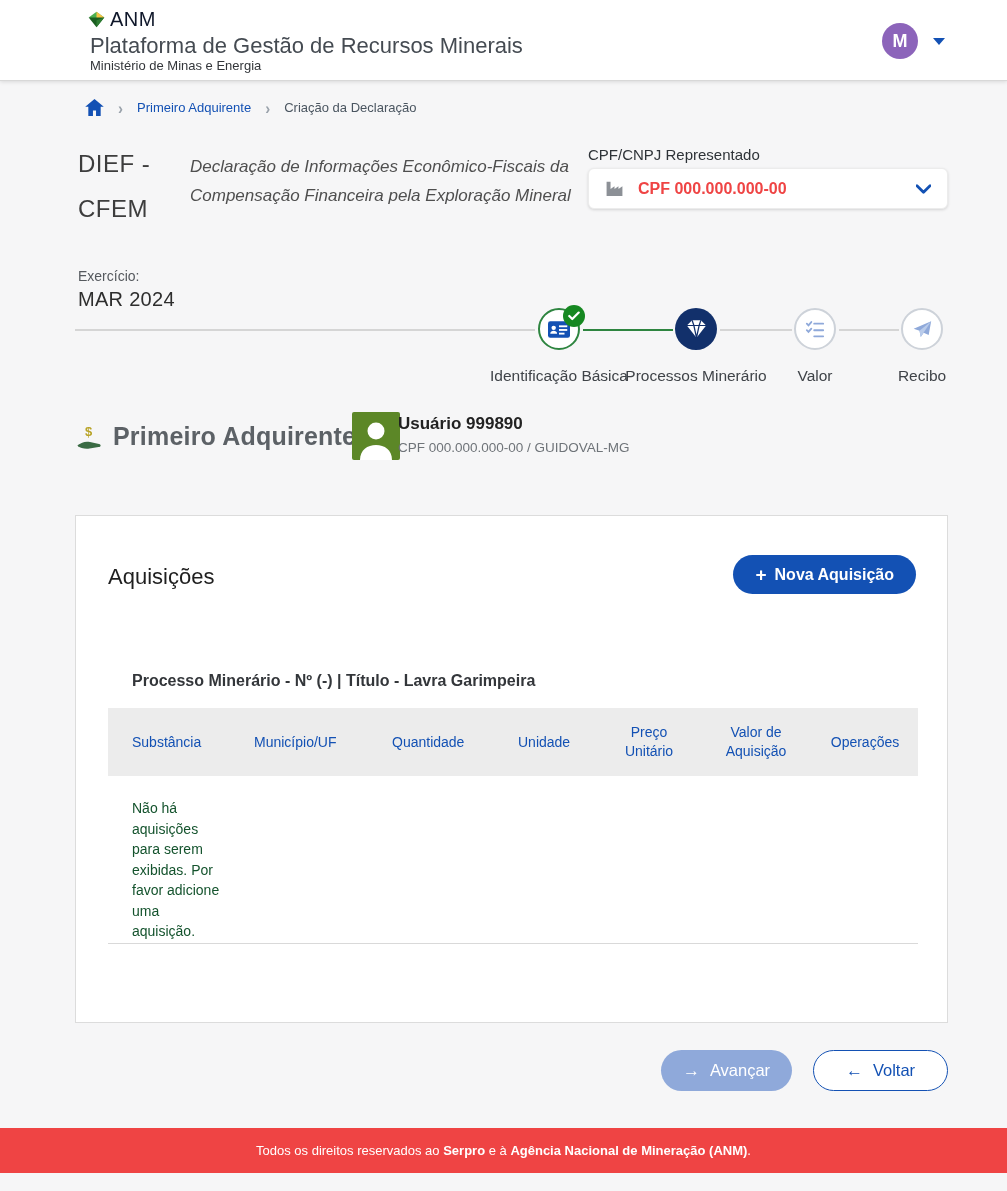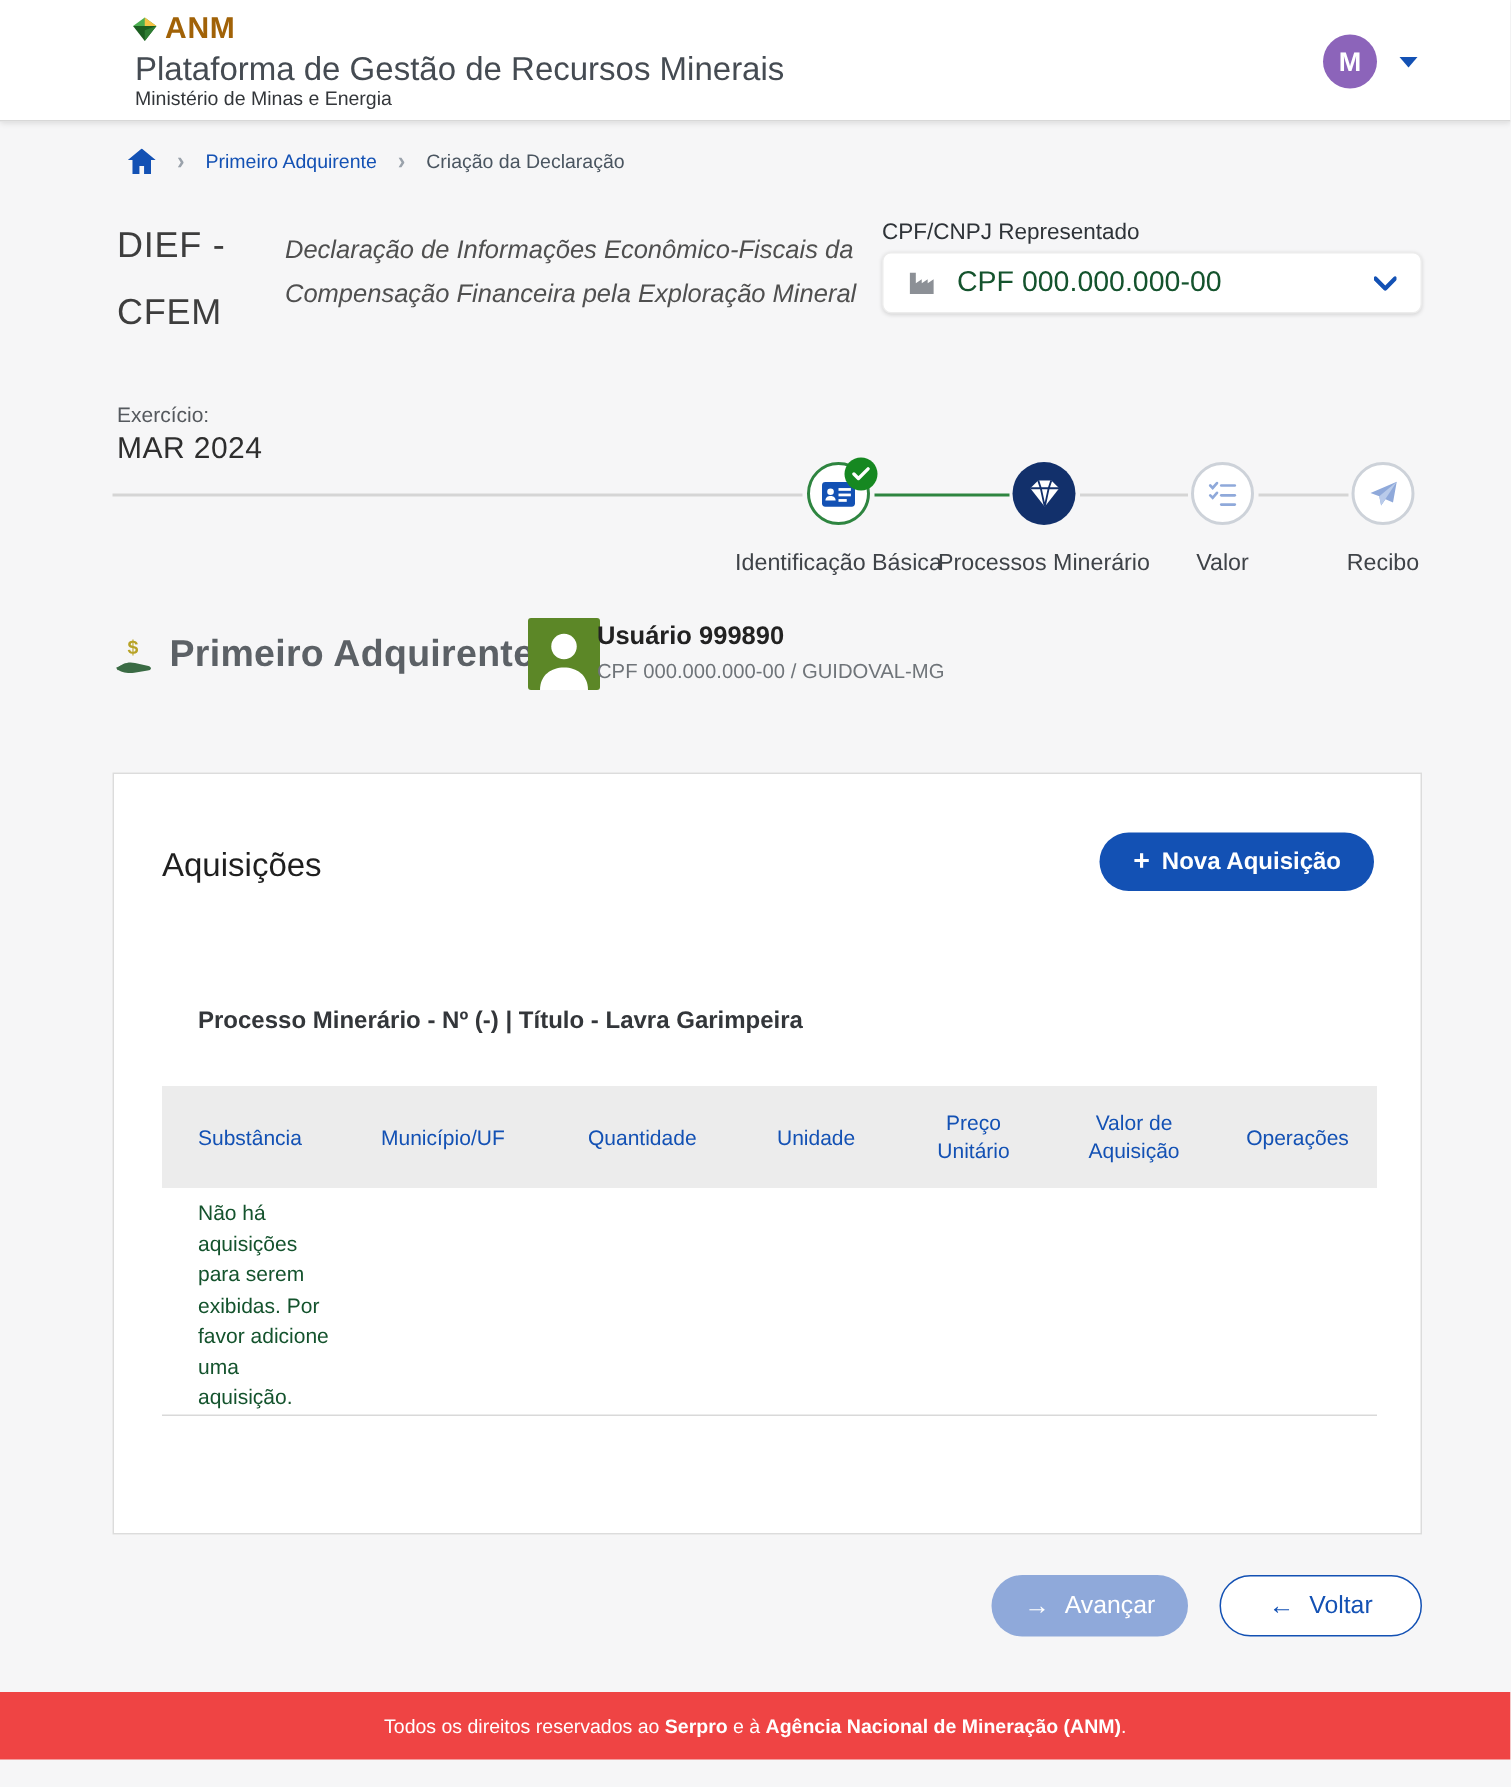--- a/index.html
+++ b/index.html
@@ -13,21 +13,21 @@
   }
 
   
   .topbar {
     position:absolute; top:0; left:0; width:1007px; height:81px;
     background:#fff; border-bottom:1px solid #d8d8d8;
     box-shadow:0 1px 4px rgba(0,0,0,.12);
     z-index:5;
   }
   .logo-row { position:absolute; left:88px; top:8px; display:flex; align-items:center; gap:5px; }
-  .brand-text { font-size:20px; font-weight:700; color:#a16207; letter-spacing:.5px; }
+  .brand-text { font-size:20px; font-weight:400; color:#0f172a; letter-spacing:.5px; }
   .platform-title { position:absolute; left:90px; top:33px; font-size:22px; color:#454b52; }
   .ministry { position:absolute; left:90px; top:58px; font-size:13px; color:#33363a; }
   .avatar-area { position:absolute; right:62px; top:23px; display:flex; align-items:center; gap:15px; cursor:pointer; }
   .avatar {
     width:36px; height:36px; border-radius:50%; background:#8c64ba;
     color:#fff; font-size:18px; font-weight:700;
     display:flex; align-items:center; justify-content:center;
   }
   .caret-down { width:0; height:0; border-left:6px solid transparent; border-right:6px solid transparent; border-top:7px solid #1351b4; }
 
@@ -46,21 +46,21 @@
     position:absolute; left:190px; top:152px; width:390px;
     font-style:italic; font-size:17px; line-height:29px; color:#4f4f4f;
   }
   .cpf-label { position:absolute; left:588px; top:146px; font-size:15px; color:#2e3338; }
   .cpf-select {
     position:absolute; left:588px; top:168px; width:360px; height:41px;
     background:#fff; border:1px solid #ececec; border-radius:6px;
     box-shadow:0 1px 3px rgba(0,0,0,.14);
     display:flex; align-items:center; padding:0 16px; gap:14px; cursor:pointer;
   }
-  .cpf-value { font-size:19px; color:#14532d; flex:1; }
+  .cpf-value { font-size:16px; color:#ef4444; flex:1;font-weight:bold; }
 
   
   .exercise-label { position:absolute; left:78px; top:268px; font-size:14px; color:#55595e; }
   .exercise-value { position:absolute; left:78px; top:288px; font-size:20px; color:#2e2e2e; font-weight:500; letter-spacing:.3px; }
 
   
   .stepper { position:absolute; left:75px; top:308px; width:873px; height:112px; }
   .step-line { position:absolute; top:21px; height:2px; background:#d5d5d5; }
   .step-line.done { background:#2e8540; }
   .step-circle {
@@ -99,21 +99,21 @@
   .card-buttons { position:absolute; right:31px; top:39px; display:flex; gap:20px; }
   .btn { height:39px; border-radius:20px; font-size:16px; display:flex; align-items:center; justify-content:center; cursor:pointer; font-family:"Liberation Sans", sans-serif; }
   .btn-draft { background:#fff; border:1px solid #b4c9ee; color:#9fb9e8; padding:0 22px; gap:9px; }
   .btn-new { background:#1351b4; border:none; color:#fff; padding:0 22px; gap:8px; font-weight:600; }
   .plus-glyph::before { content:"+"; font-size:19px; font-weight:700; }
 
   .process-header { position:absolute; left:56px; top:156px; font-size:16px; font-weight:600; color:#33363a; }
 
   .table-head {
     position:absolute; left:32px; top:192px; width:810px; height:68px;
-    background:#ececec; display:flex; align-items:center;margin-top:16px;
+    background:#ececec; display:flex; align-items:center;
   }
   .th { font-size:14px; color:#1351b4; line-height:19px; }
   .th.c1 { width:122px; padding-left:24px; }
   .th.c2 { width:138px; padding-left:24px; }
   .th.c3 { width:126px; padding-left:24px; }
   .th.c4 { width:104px; padding-left:24px; }
   .th.c5 { width:102px; text-align:center; padding:0 12px; }
   .th.c6 { width:112px; text-align:center; padding:0 10px; }
   .th.c7 { width:106px; text-align:center; }
 

